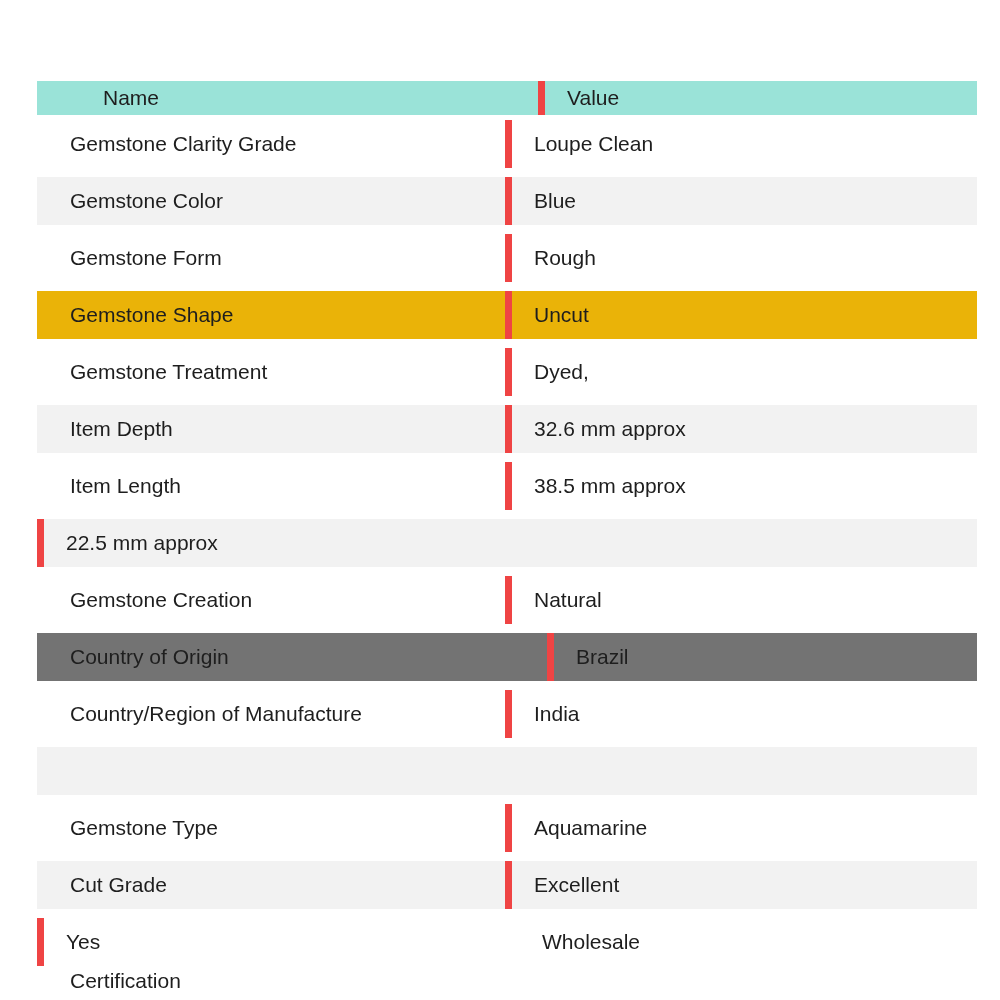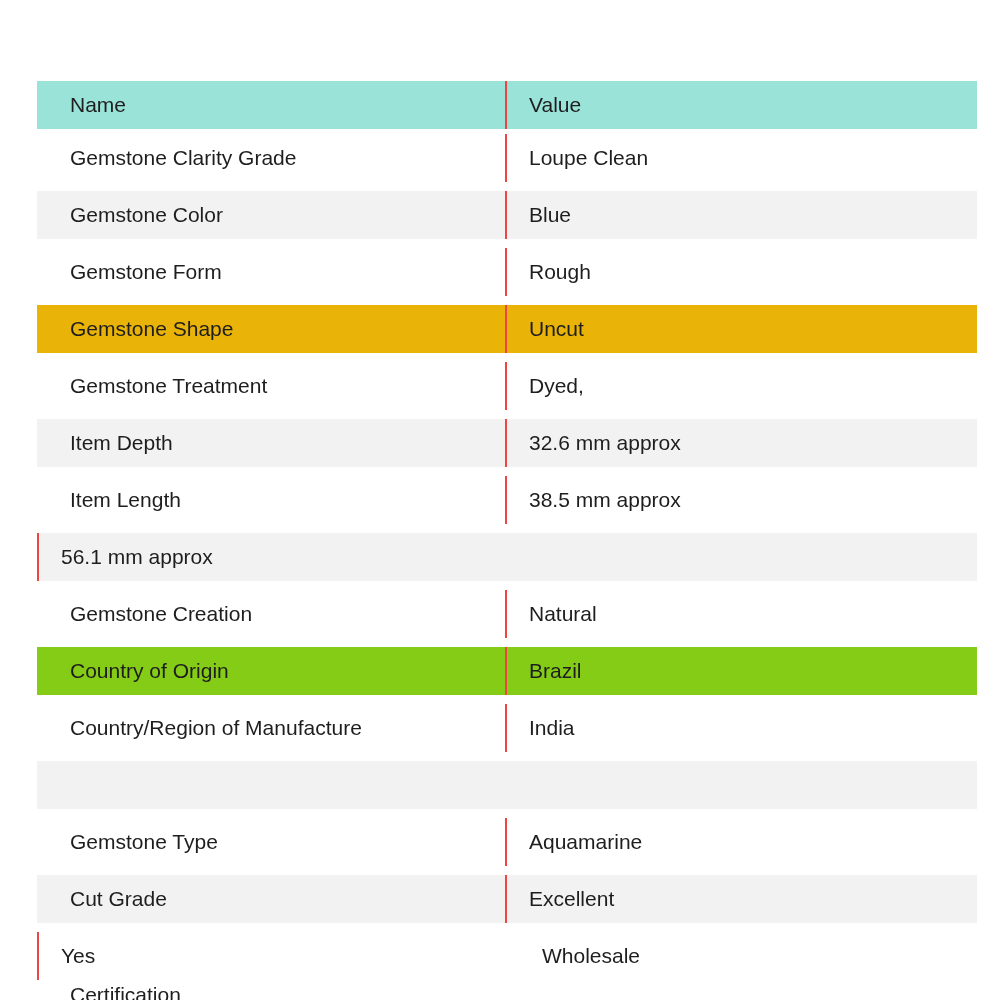--- a/index.html
+++ b/index.html
@@ -15,41 +15,42 @@
     color: #1e1e1e;
     overflow: hidden;
   }
   .spec-table {
     position: absolute;
     left: 37px;
     top: 81px;
     width: 940px;
   }
   .header-row {
-    height: 48px;
+    height: 34px;
     display: flex;
+    padding-left: 33px;
   }
   .cell {
     display: flex;
     align-items: center;
     box-sizing: border-box;
     font-size: 21px;
     line-height: 1.2;
     white-space: nowrap;
     overflow: hidden;
   }
   .name-cell {
     width: 468px;
     padding-left: 33px;
     flex: 0 0 468px;
   }
   .value-cell {
     flex: 1 1 auto;
     padding-left: 22px;
-    border-left: 2px solid #ef4444;
+    border-left: 7px solid #ef4444;
   }
   .row {
     height: 57px;
     padding: 5px 0 4px 0;
     box-sizing: border-box;
   }
   .row-band {
     height: 100%;
     display: flex;
     background: #ffffff;
@@ -108,33 +109,33 @@
 
   <div class="row">
     <div class="row-band">
       <div class="cell name-cell">Item Length</div>
       <div class="cell value-cell">38.5 mm approx</div>
     </div>
   </div>
 
   <div class="row striped">
     <div class="row-band" style="background: rgb(242, 242, 242);">
-      <div class="cell value-cell">56.1 mm approx</div>
+      <div class="cell value-cell">22.5 mm approx</div>
     </div>
   </div>
 
   <div class="row">
     <div class="row-band">
       <div class="cell name-cell">Gemstone Creation</div>
       <div class="cell value-cell">Natural</div>
     </div>
   </div>
 
   <div class="row striped">
-    <div class="row-band" style="background: #84cc16;">
+    <div class="row-band" style="background: #737373; gap: 42px;">
       <div class="cell name-cell">Country of Origin</div>
       <div class="cell value-cell">Brazil</div>
     </div>
   </div>
 
   <div class="row">
     <div class="row-band">
       <div class="cell name-cell">Country/Region of Manufacture</div>
       <div class="cell value-cell">India</div>
     </div>

